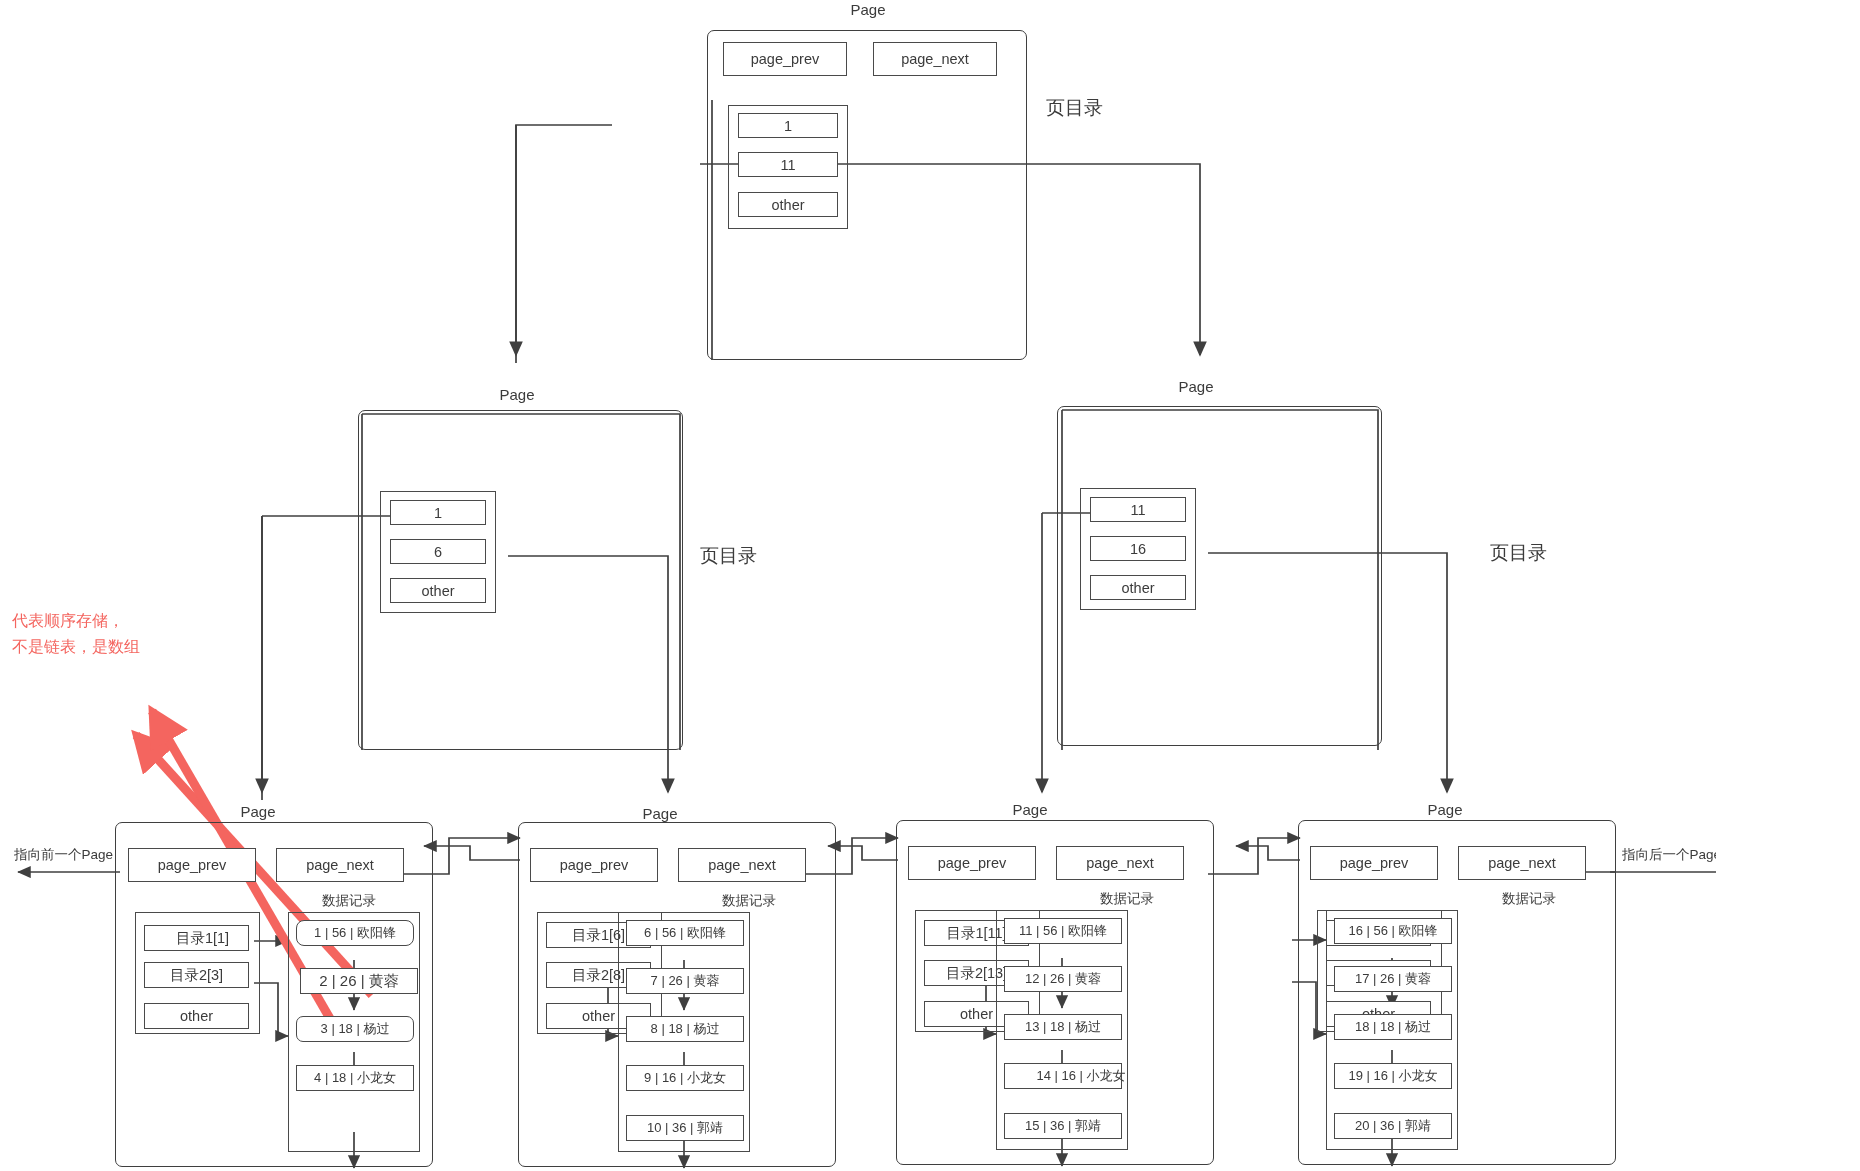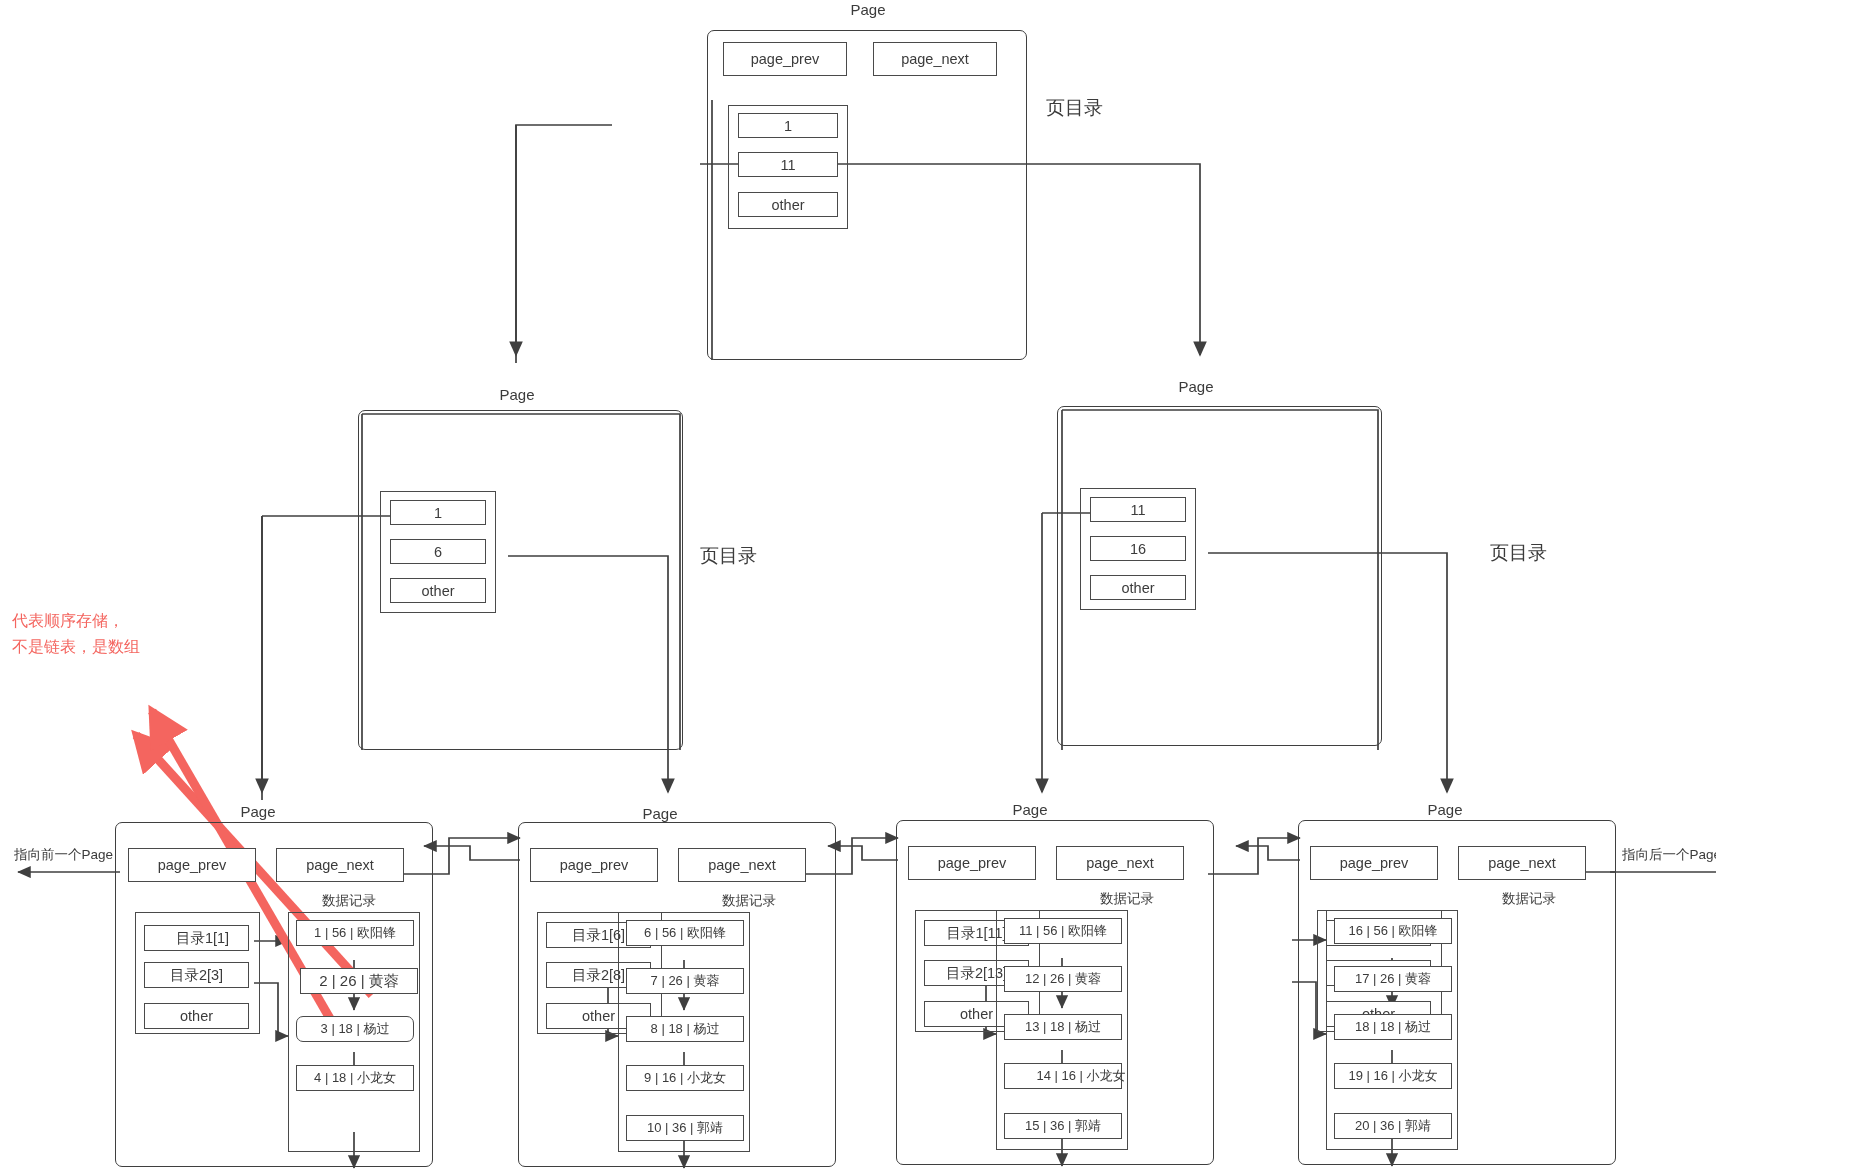--- a/index.html
+++ b/index.html
@@ -212,21 +212,21 @@
   <div class="cell" style="left:128px;top:848px;width:128px;height:34px;">page_prev</div>
   <div class="cell" style="left:276px;top:848px;width:128px;height:34px;">page_next</div>
   <div class="tiny-label" style="left:322px;top:892px;">数据记录</div>
 
   <div class="group-box" style="left:135px;top:912px;width:125px;height:122px;"></div>
   <div class="cell thin" style="left:144px;top:925px;width:105px;height:26px;padding-left:12px;">目录1[1]</div>
   <div class="cell thin" style="left:144px;top:962px;width:105px;height:26px;">目录2[3]</div>
   <div class="cell thin" style="left:144px;top:1003px;width:105px;height:26px;">other</div>
 
   <div class="group-box" style="left:288px;top:912px;width:132px;height:240px;"></div>
-  <div class="cell thin" style="left:296px;top:920px;width:118px;height:26px;font-size:13px;">1 | 56 | 欧阳锋</div>
+  <div class="cell thin" style="left:296px;top:920px;width:118px;height:26px;font-size:13px;border-radius:8px;">1 | 56 | 欧阳锋</div>
   <div class="cell thin" style="left:300px;top:968px;width:118px;height:26px;font-size:15px;">2 | 26 | 黄蓉</div>
   <div class="cell thin" style="left:296px;top:1016px;width:118px;height:26px;font-size:13px;border-radius:7px;">3 | 18 | 杨过</div>
   <div class="cell thin" style="left:296px;top:1065px;width:118px;height:26px;font-size:13px;">4 | 18 | 小龙女</div>
   <div class="cell thin" style="left:296px;top:1175px;width:118px;height:26px;font-size:14px;margin-left:6px;">5 | 36 | 郭靖</div>
 
   <div class="pg-label" style="left:630px;top:805px;width:60px;">Page</div>
   <div class="page-box" style="left:518px;top:822px;width:318px;height:345px;"></div>
   <div class="cell" style="left:530px;top:848px;width:128px;height:34px;">page_prev</div>
   <div class="cell" style="left:678px;top:848px;width:128px;height:34px;">page_next</div>
   <div class="tiny-label" style="left:722px;top:892px;">数据记录</div>

